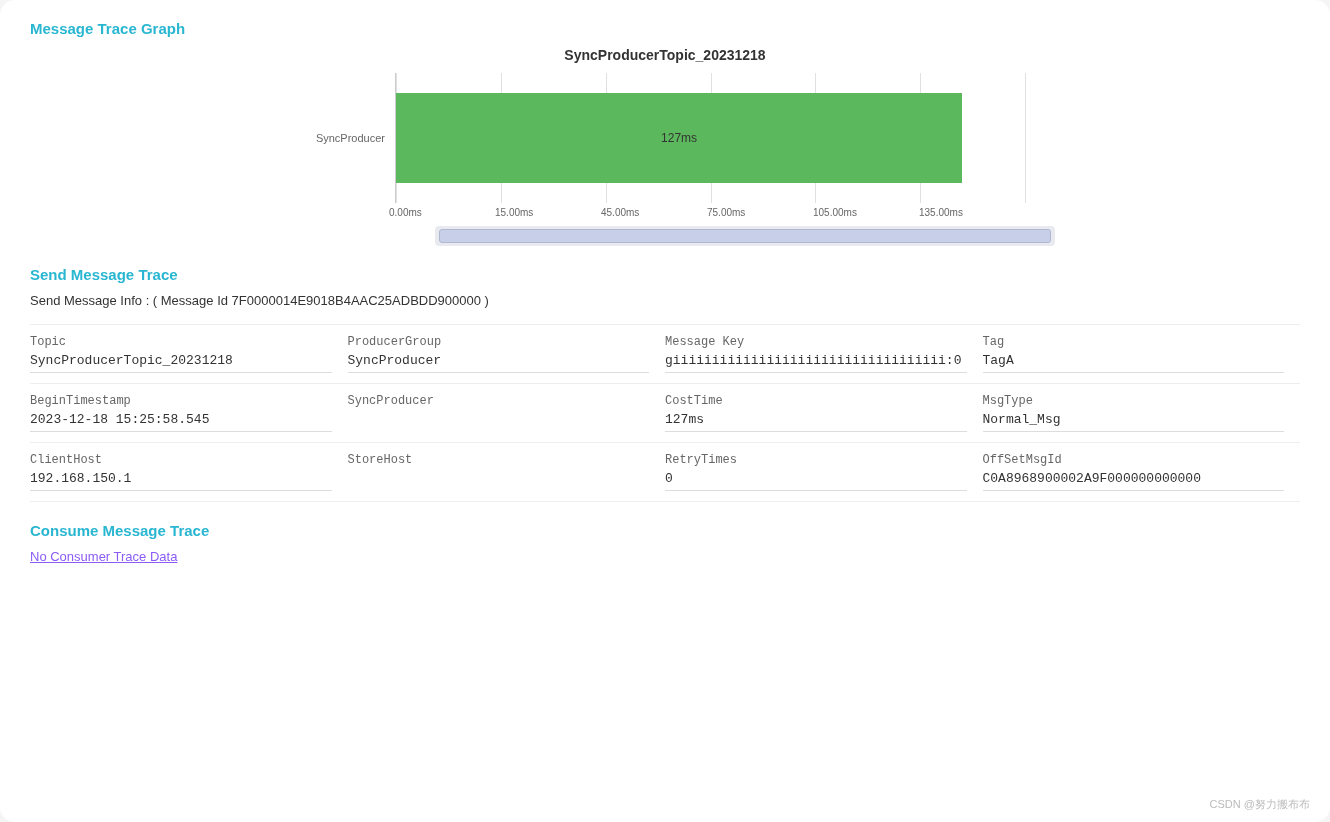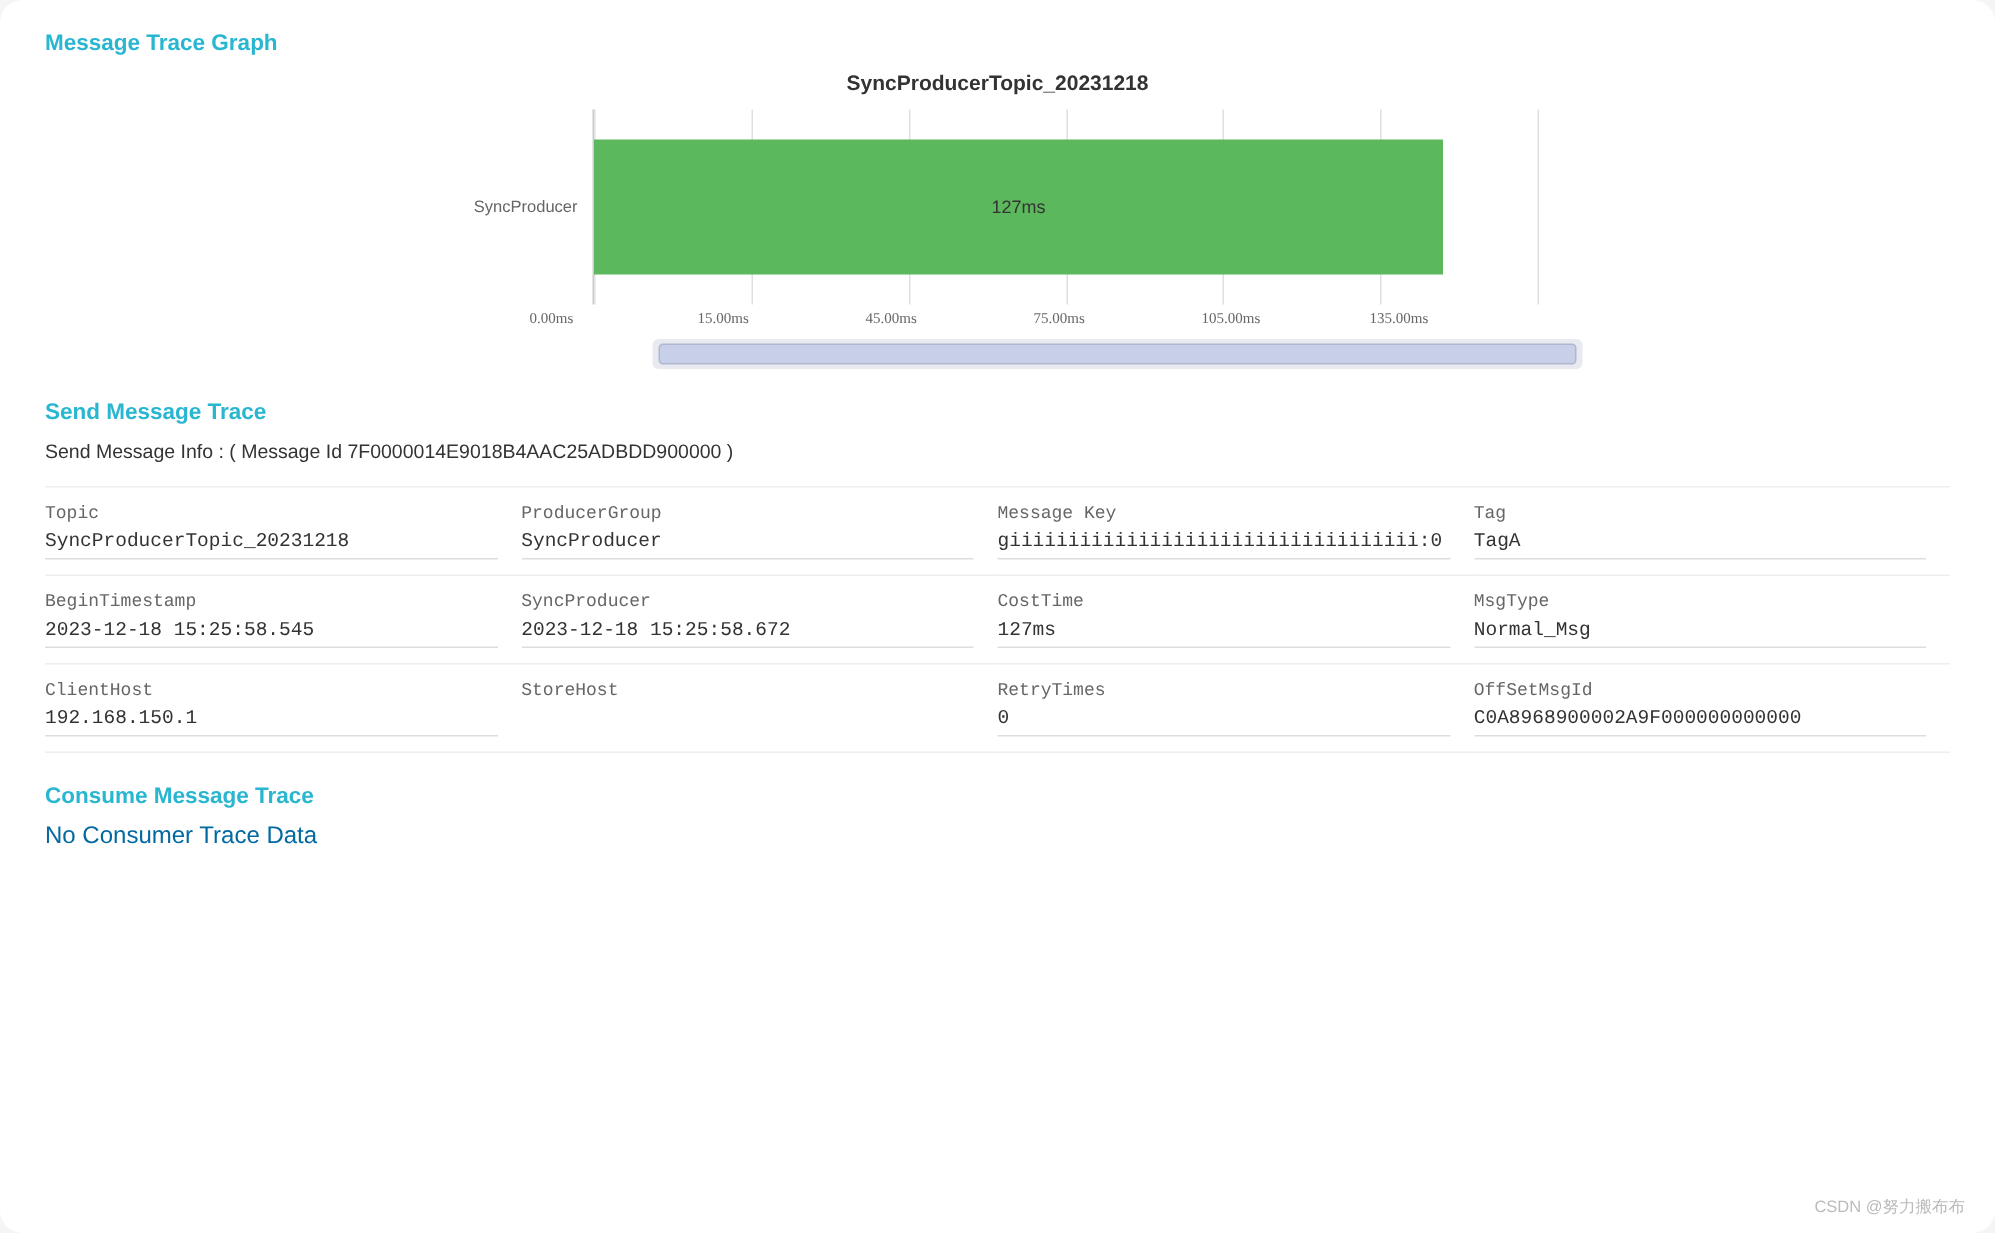--- a/index.html
+++ b/index.html
@@ -78,23 +78,22 @@
       background: #5cb85c;
       display: flex;
       align-items: center;
       justify-content: center;
       color: #333;
       font-size: 12px;
       font-weight: 500;
     }
     .chart-x-axis {
       display: flex;
-      margin-left: 48px;
+      margin-left: 84px;
       margin-top: 4px;
-      font-family: Liberation Serif, serif;
     }
     .x-tick {
       font-size: 10px;
       color: #666;
       flex: 1;
       text-align: left;
     }
     
     .scrollbar-area {
       width: 720px;
@@ -152,23 +151,24 @@
       color: #333;
       border-bottom: 1px solid #ddd;
       padding-bottom: 4px;
       min-height: 20px;
     }
     
     .consume-section {
       margin-top: 10px;
     }
     .no-data-text {
-      font-size: 16px;
-      color: #0369a1;
+      font-size: 13px;
+      color: #8b5cf6;
       margin-top: 8px;
+      text-decoration: underline;
     }
     
     .footer-watermark {
       position: fixed;
       bottom: 10px;
       right: 20px;
       font-size: 11px;
       color: #bbb;
     }
   </style>
@@ -244,21 +244,20 @@
         <div class="field-label">Tag</div>
         <div class="field-value">TagA</div>
       </div>
 
       <div class="field-cell">
         <div class="field-label">BeginTimestamp</div>
         <div class="field-value">2023-12-18 15:25:58.545</div>
       </div>
       <div class="field-cell">
         <div class="field-label">SyncProducer</div>
-        <div class="field-value">2023-12-18 15:25:58.672</div>
       </div>
       <div class="field-cell">
         <div class="field-label">CostTime</div>
         <div class="field-value">127ms</div>
       </div>
       <div class="field-cell">
         <div class="field-label">MsgType</div>
         <div class="field-value">Normal_Msg</div>
       </div>
 

